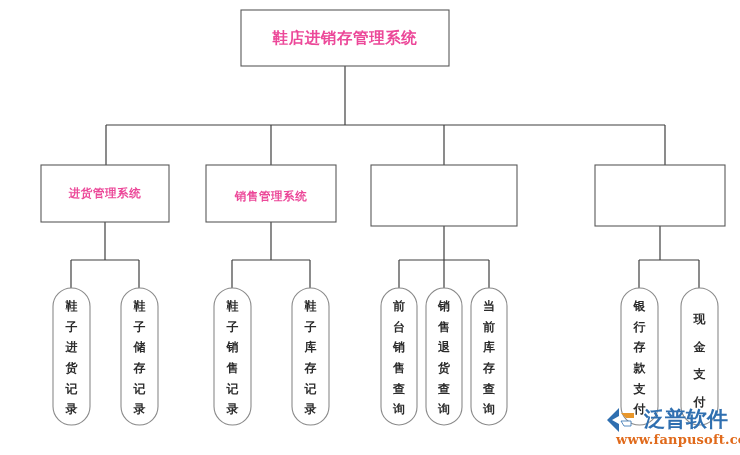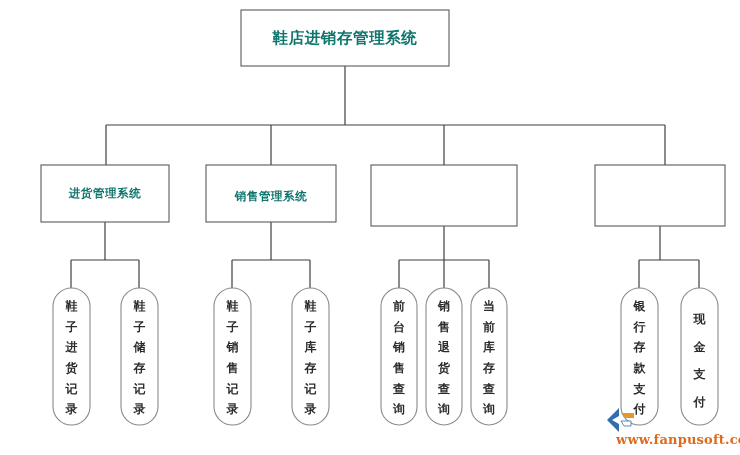--- a/index.html
+++ b/index.html
@@ -38,21 +38,21 @@
     stroke-width: 1.2;
     fill: none;
     stroke-linecap: butt;
   }
   .box-label {
     position: absolute;
     display: flex;
     align-items: center;
     justify-content: center;
     text-align: center;
-    color: #0f766e;
+    color: #ec4899;
     font-family: "DejaVu Serif", "Liberation Serif", serif;
     font-weight: 600;
     letter-spacing: 0.6px;
     line-height: 1.22;
     pointer-events: none;
   }
   .label-root {
     font-size: 15.5px;
   }
   .label-l2 {
@@ -260,16 +260,17 @@
       <span style="height: 27.5px; line-height: 27.5px;">支</span>
       <span style="height: 27.5px; line-height: 27.5px;">付</span>
     </div>
 
   <div id="watermark">
     <svg id="wm-mark" viewBox="0 0 40 28">
       <path d="M 3 14 L 15 2 L 15 10 L 8 14 L 15 18 L 15 26 Z" fill="#2f6fb0"></path>
       <path d="M 17 7 L 30 7 L 30 12 L 22 12 Z" fill="#e8962a"></path>
       <path d="M 17 15 L 27 15 L 27 20 L 20 20 Z" fill="#ffffff" stroke="#2f6fb0" stroke-width="0.8"></path>
     </svg>
+    <div id="wm-text">泛普软件</div>
     <div id="wm-url">www.fanpusoft.com</div>
   </div>
 
 </div>
 
 </body></html>

